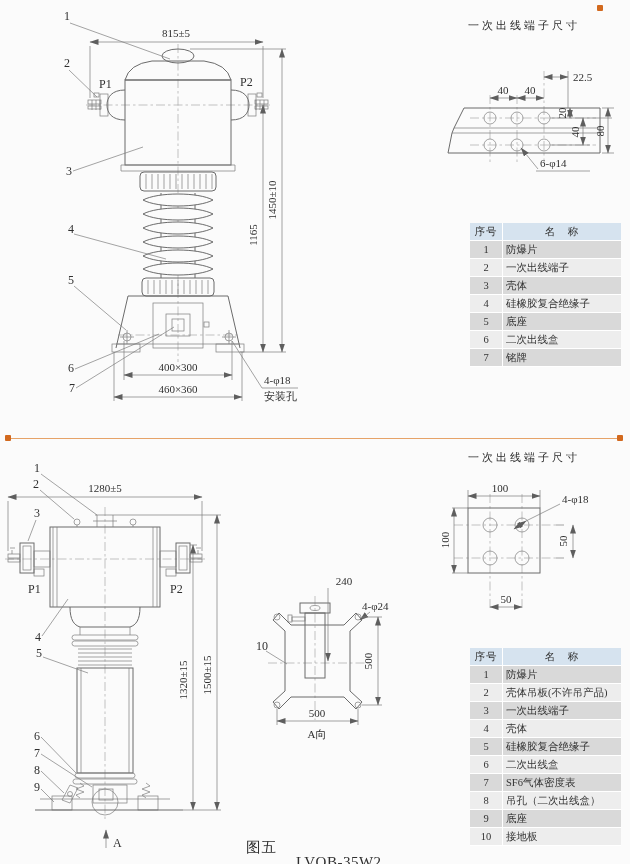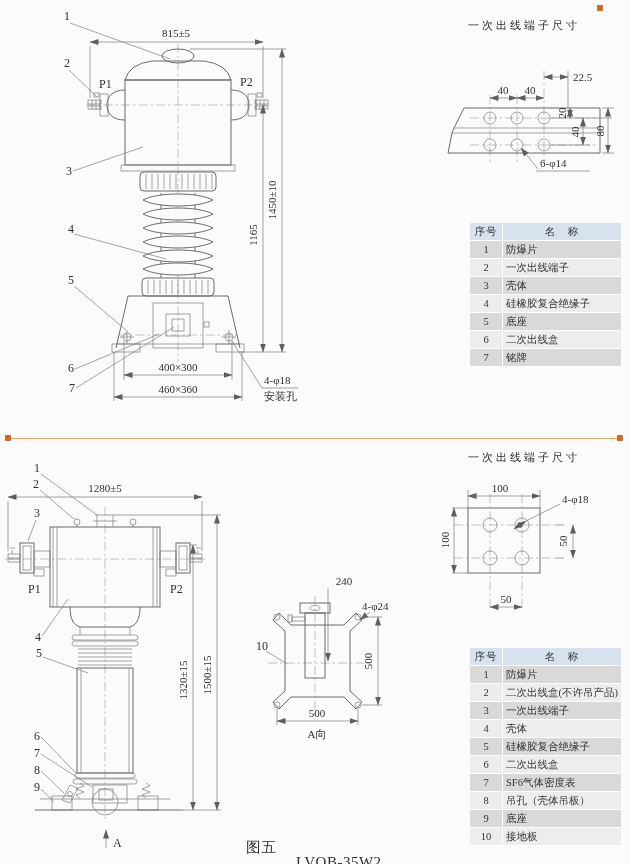--- a/index.html
+++ b/index.html
@@ -455,21 +455,21 @@
         <tr class="hd">
       <td class="no">序号</td>
       <td class="nm">名　称</td>
     </tr>
     <tr class="odd">
           <td class="no">1</td>
           <td class="nm">防爆片</td>
         </tr>
     <tr class="even">
           <td class="no">2</td>
-          <td class="nm">二次出线盒(不许吊产品)</td>
+          <td class="nm">壳体吊板(不许吊产品)</td>
         </tr>
     <tr class="odd">
           <td class="no">3</td>
           <td class="nm">一次出线端子</td>
         </tr>
     <tr class="even">
           <td class="no">4</td>
           <td class="nm">壳体</td>
         </tr>
     <tr class="odd">
@@ -479,21 +479,21 @@
     <tr class="even">
           <td class="no">6</td>
           <td class="nm">二次出线盒</td>
         </tr>
     <tr class="odd">
           <td class="no">7</td>
           <td class="nm">SF6气体密度表</td>
         </tr>
     <tr class="even">
           <td class="no">8</td>
-          <td class="nm">吊孔（壳体吊板）</td>
+          <td class="nm">吊孔（二次出线盒）</td>
         </tr>
     <tr class="odd">
           <td class="no">9</td>
           <td class="nm">底座</td>
         </tr>
     <tr class="even">
           <td class="no">10</td>
           <td class="nm">接地板</td>
         </tr>
   </tbody>

